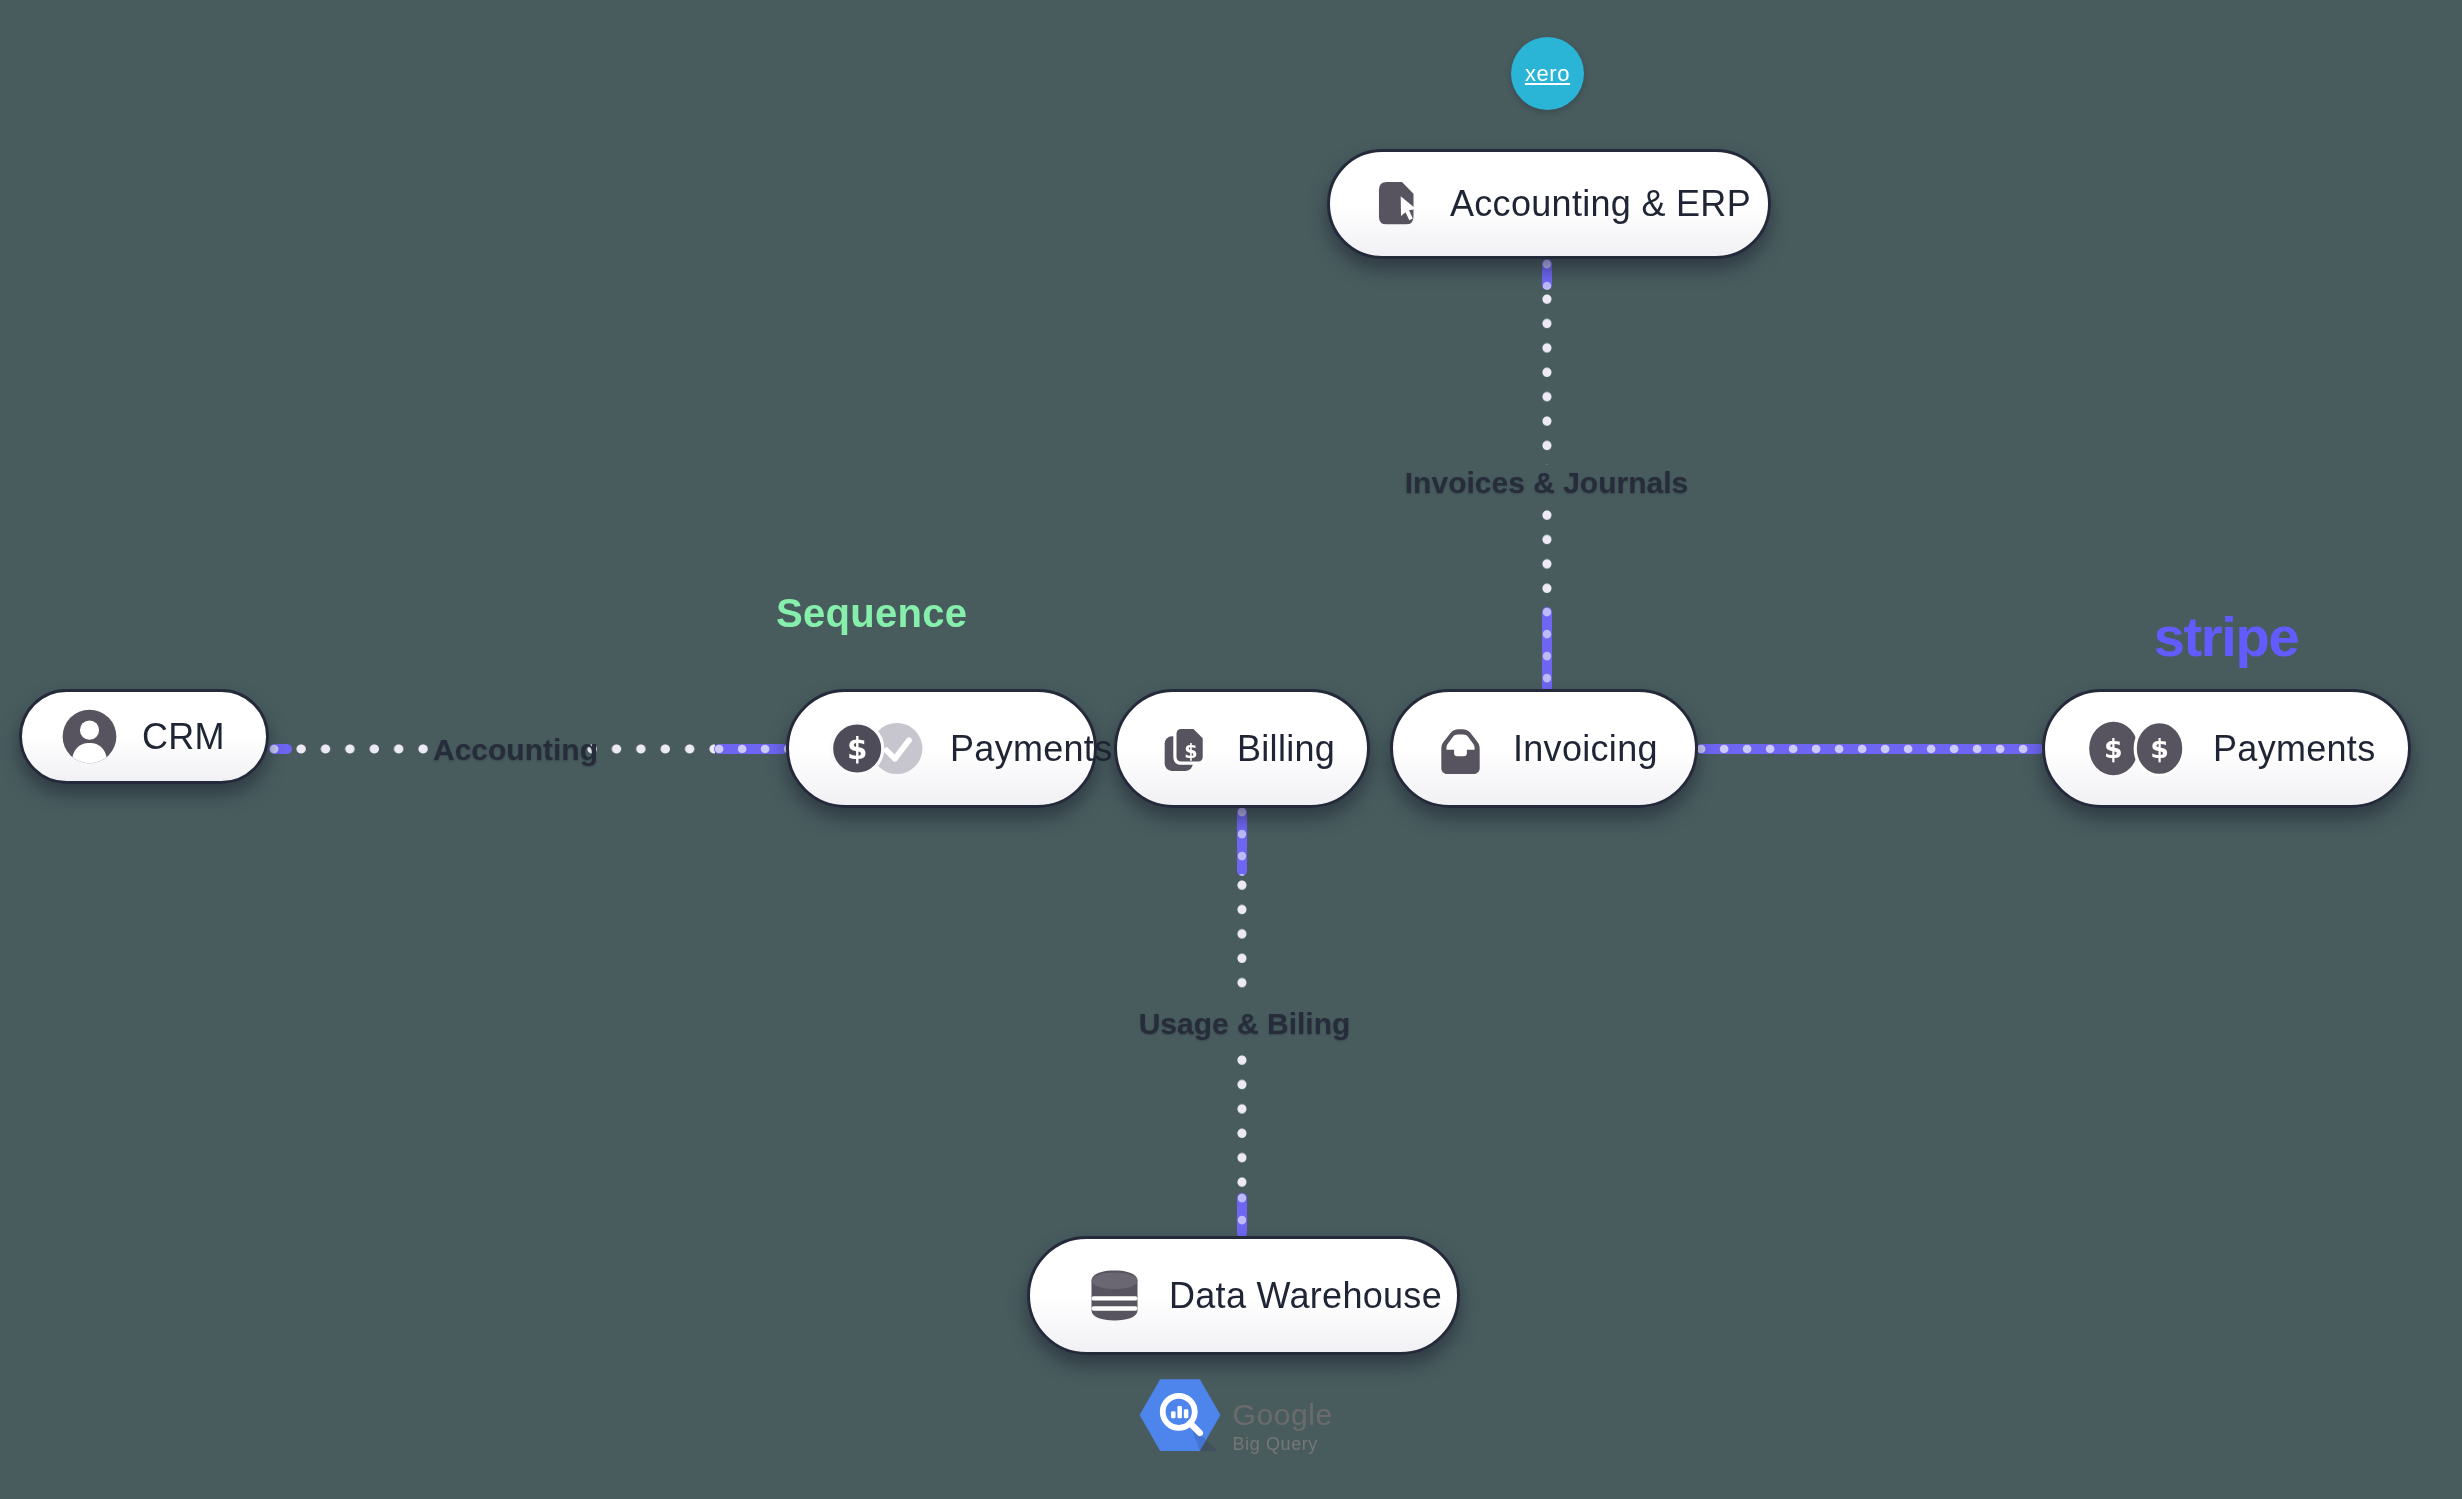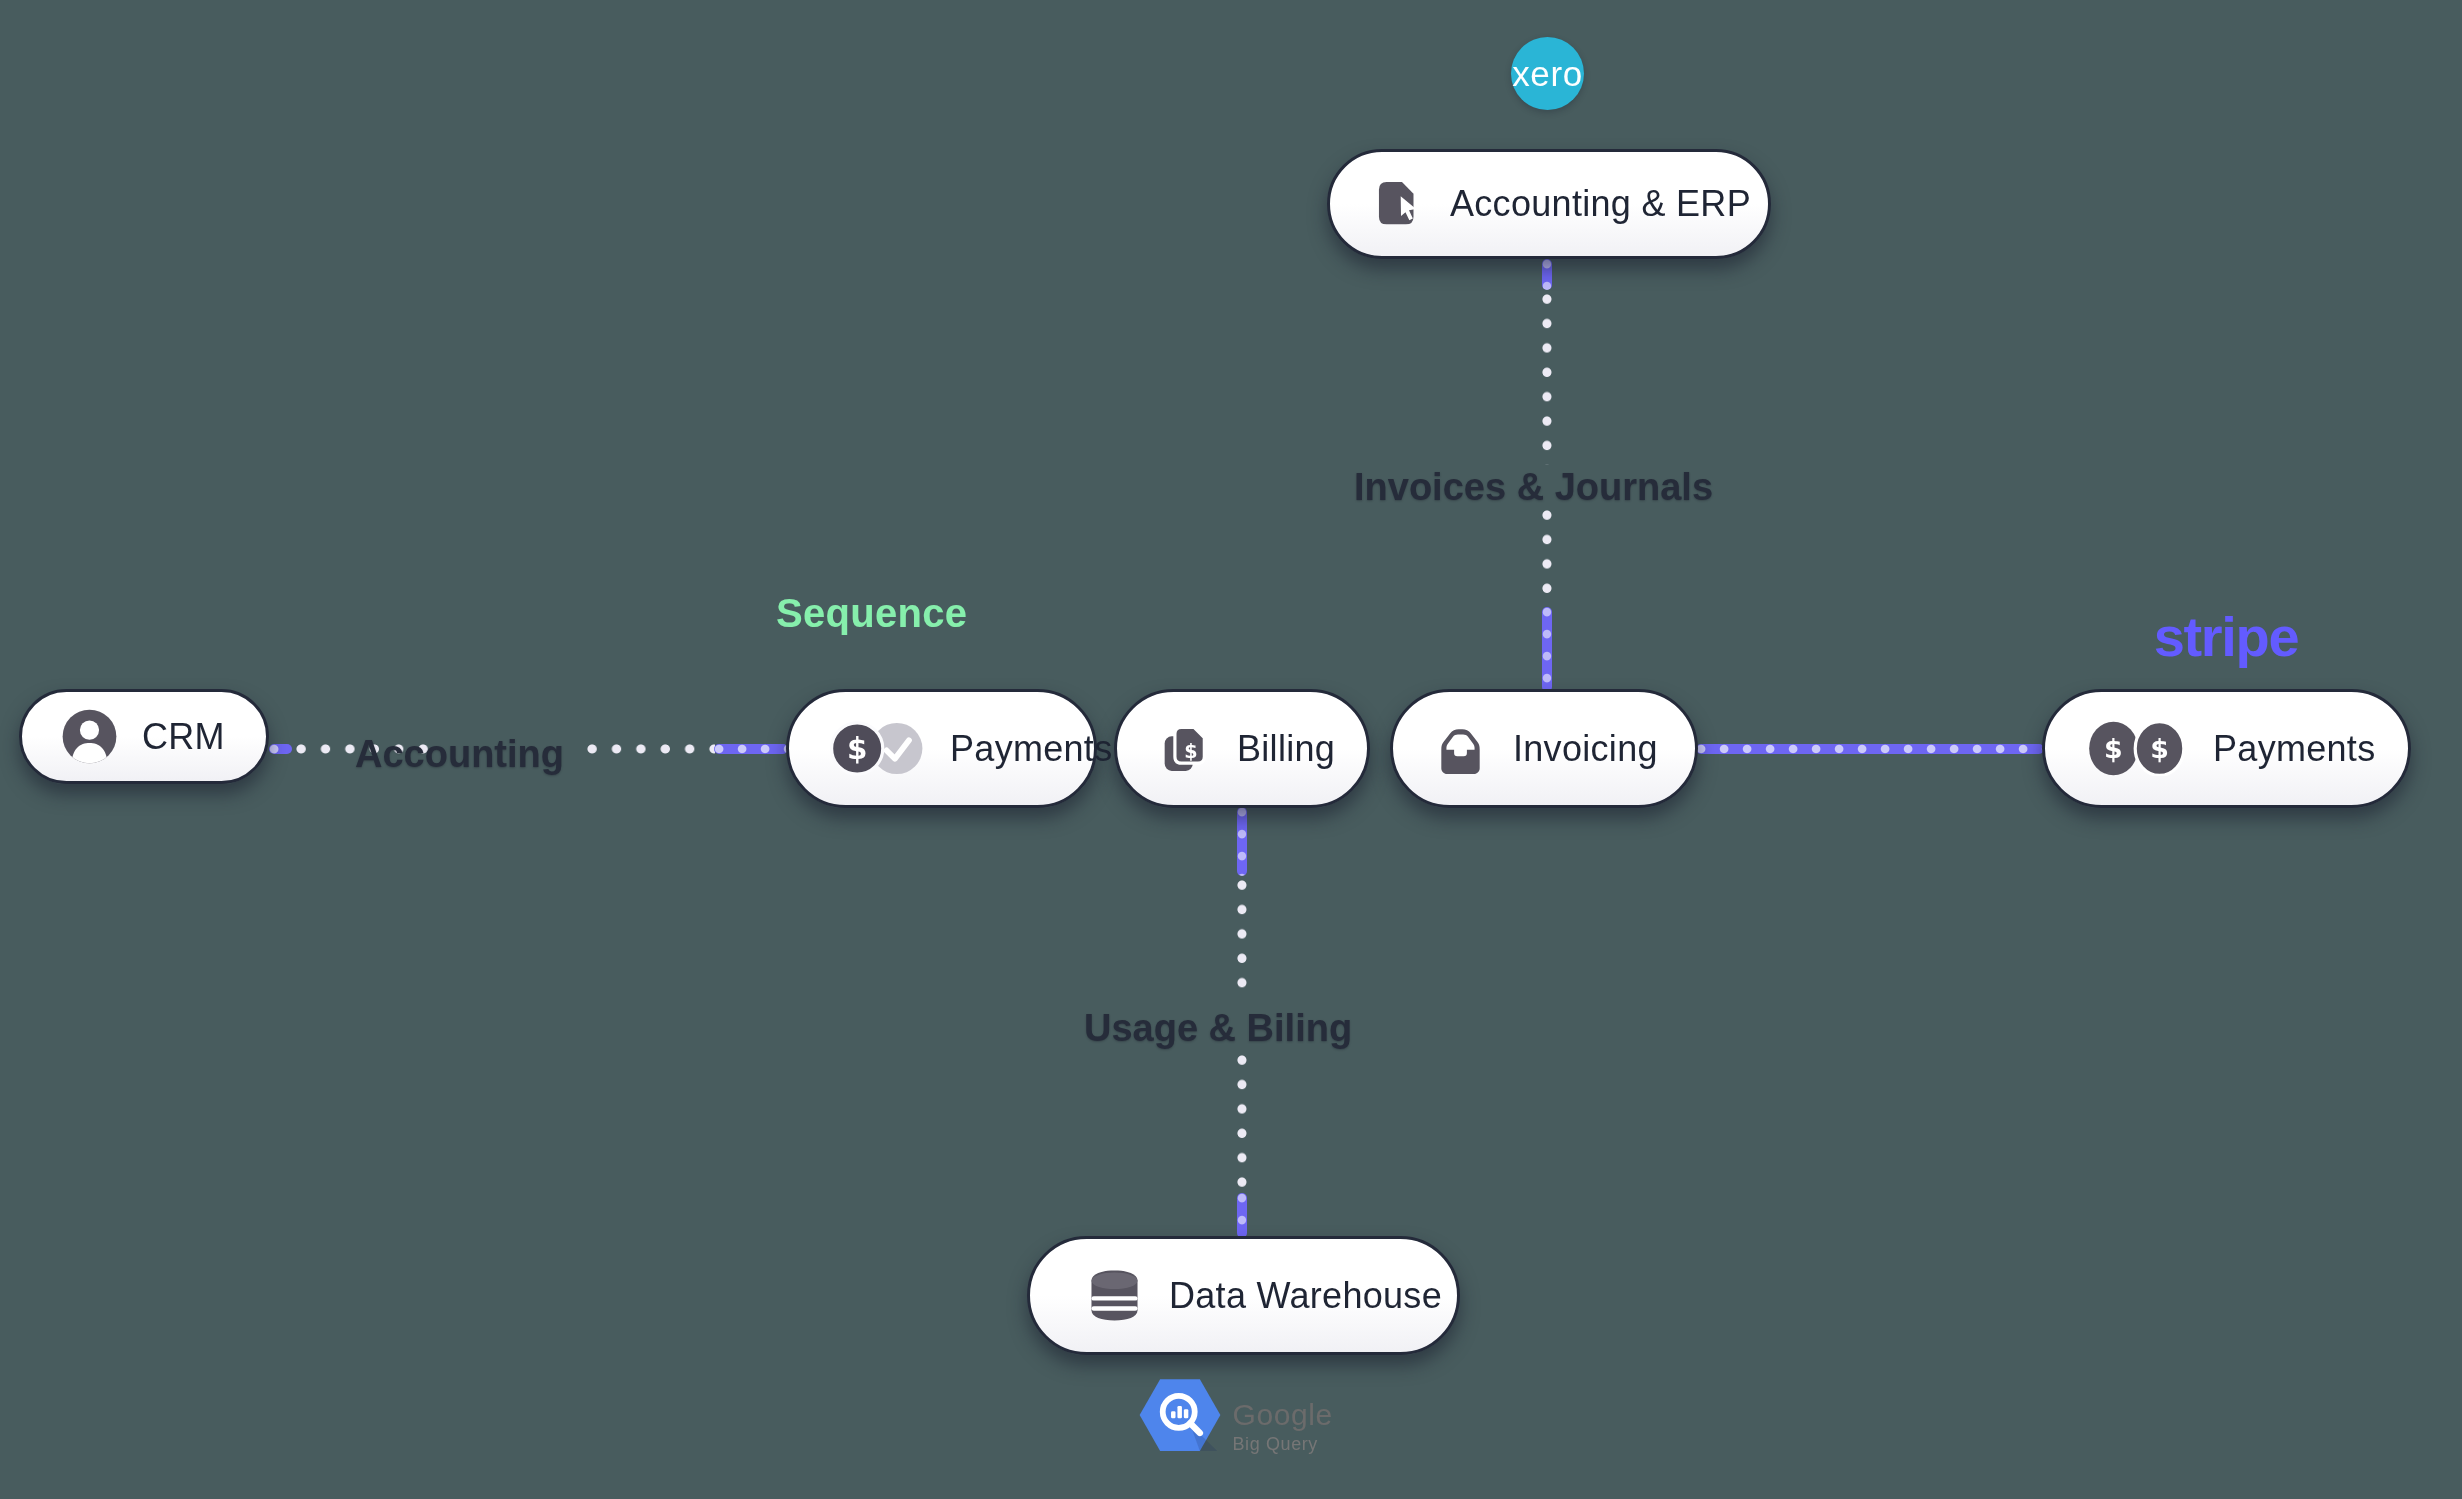--- a/index.html
+++ b/index.html
@@ -42,35 +42,35 @@
     background-image:radial-gradient(circle at 5.1px 5.1px,var(--dot) 4.2px,transparent 5.1px);
     background-size:10.3px 24.4px;background-repeat:repeat-y;}
   .pulse-h{position:absolute;height:10.3px;background:var(--purple);border-radius:5.1px;z-index:1;
     background-image:radial-gradient(circle at 5.1px 5.1px,rgba(255,255,255,.65) 3.8px,transparent 4.8px);
     background-size:23px 10.3px;background-repeat:repeat-x;}
   .pulse-v{position:absolute;width:10.3px;background:var(--purple);border-radius:5.1px;z-index:1;
     background-image:radial-gradient(circle at 5.1px 5.1px,rgba(255,255,255,.55) 3.8px,transparent 4.8px);
     background-size:10.3px 22px;background-repeat:repeat-y;}
 
   .edge-label{
-    position:absolute;z-index:3;text-align:left;
-    font-size:38px;font-weight:700;color:var(--label);
+    position:absolute;z-index:3;text-align:center;
+    font-size:30px;font-weight:700;color:var(--label);
     text-shadow:0 1.3px 1.9px rgba(25,28,40,.35);
     white-space:nowrap;
   }
 
   
   .seq-title{position:absolute;left:776px;top:591px;font-size:40px;font-weight:700;
     color:#86efac;z-index:3;letter-spacing:0.3px;}
   .stripe-logo{position:absolute;left:2098px;top:604px;width:256px;text-align:center;
     font-size:56px;font-weight:700;color:#635bff;letter-spacing:-1.3px;z-index:3;}
   .xero-badge{position:absolute;left:1511px;top:37px;width:73px;height:73px;border-radius:50%;
     background:#2ab5d6;display:flex;align-items:center;justify-content:center;z-index:3;
     box-shadow:0 2.6px 6.4px rgba(20,25,40,.25);}
-  .xero-badge span{color:#fff;font-size:35px;font-weight:500;letter-spacing:0.6px;}
+  .xero-badge span{color:#fff;font-size:22px;font-weight:500;letter-spacing:0.6px;text-decoration:underline;}
 
   .bq-logo{position:absolute;left:1139px;top:1377px;display:flex;align-items:flex-end;gap:11.5px;z-index:3;}
   .bq-text{display:flex;flex-direction:column;line-height:1;}
   .bq-name{font-size:30px;font-weight:500;color:#6b6b6b;letter-spacing:0.6px;}
   .bq-product{font-size:18px;font-weight:400;color:#767676;margin-top:5.1px;letter-spacing:0.6px;}
 
   svg text{font-family:"DejaVu Sans","Liberation Sans",sans-serif;}
 </style>
 </head>
 <body>

